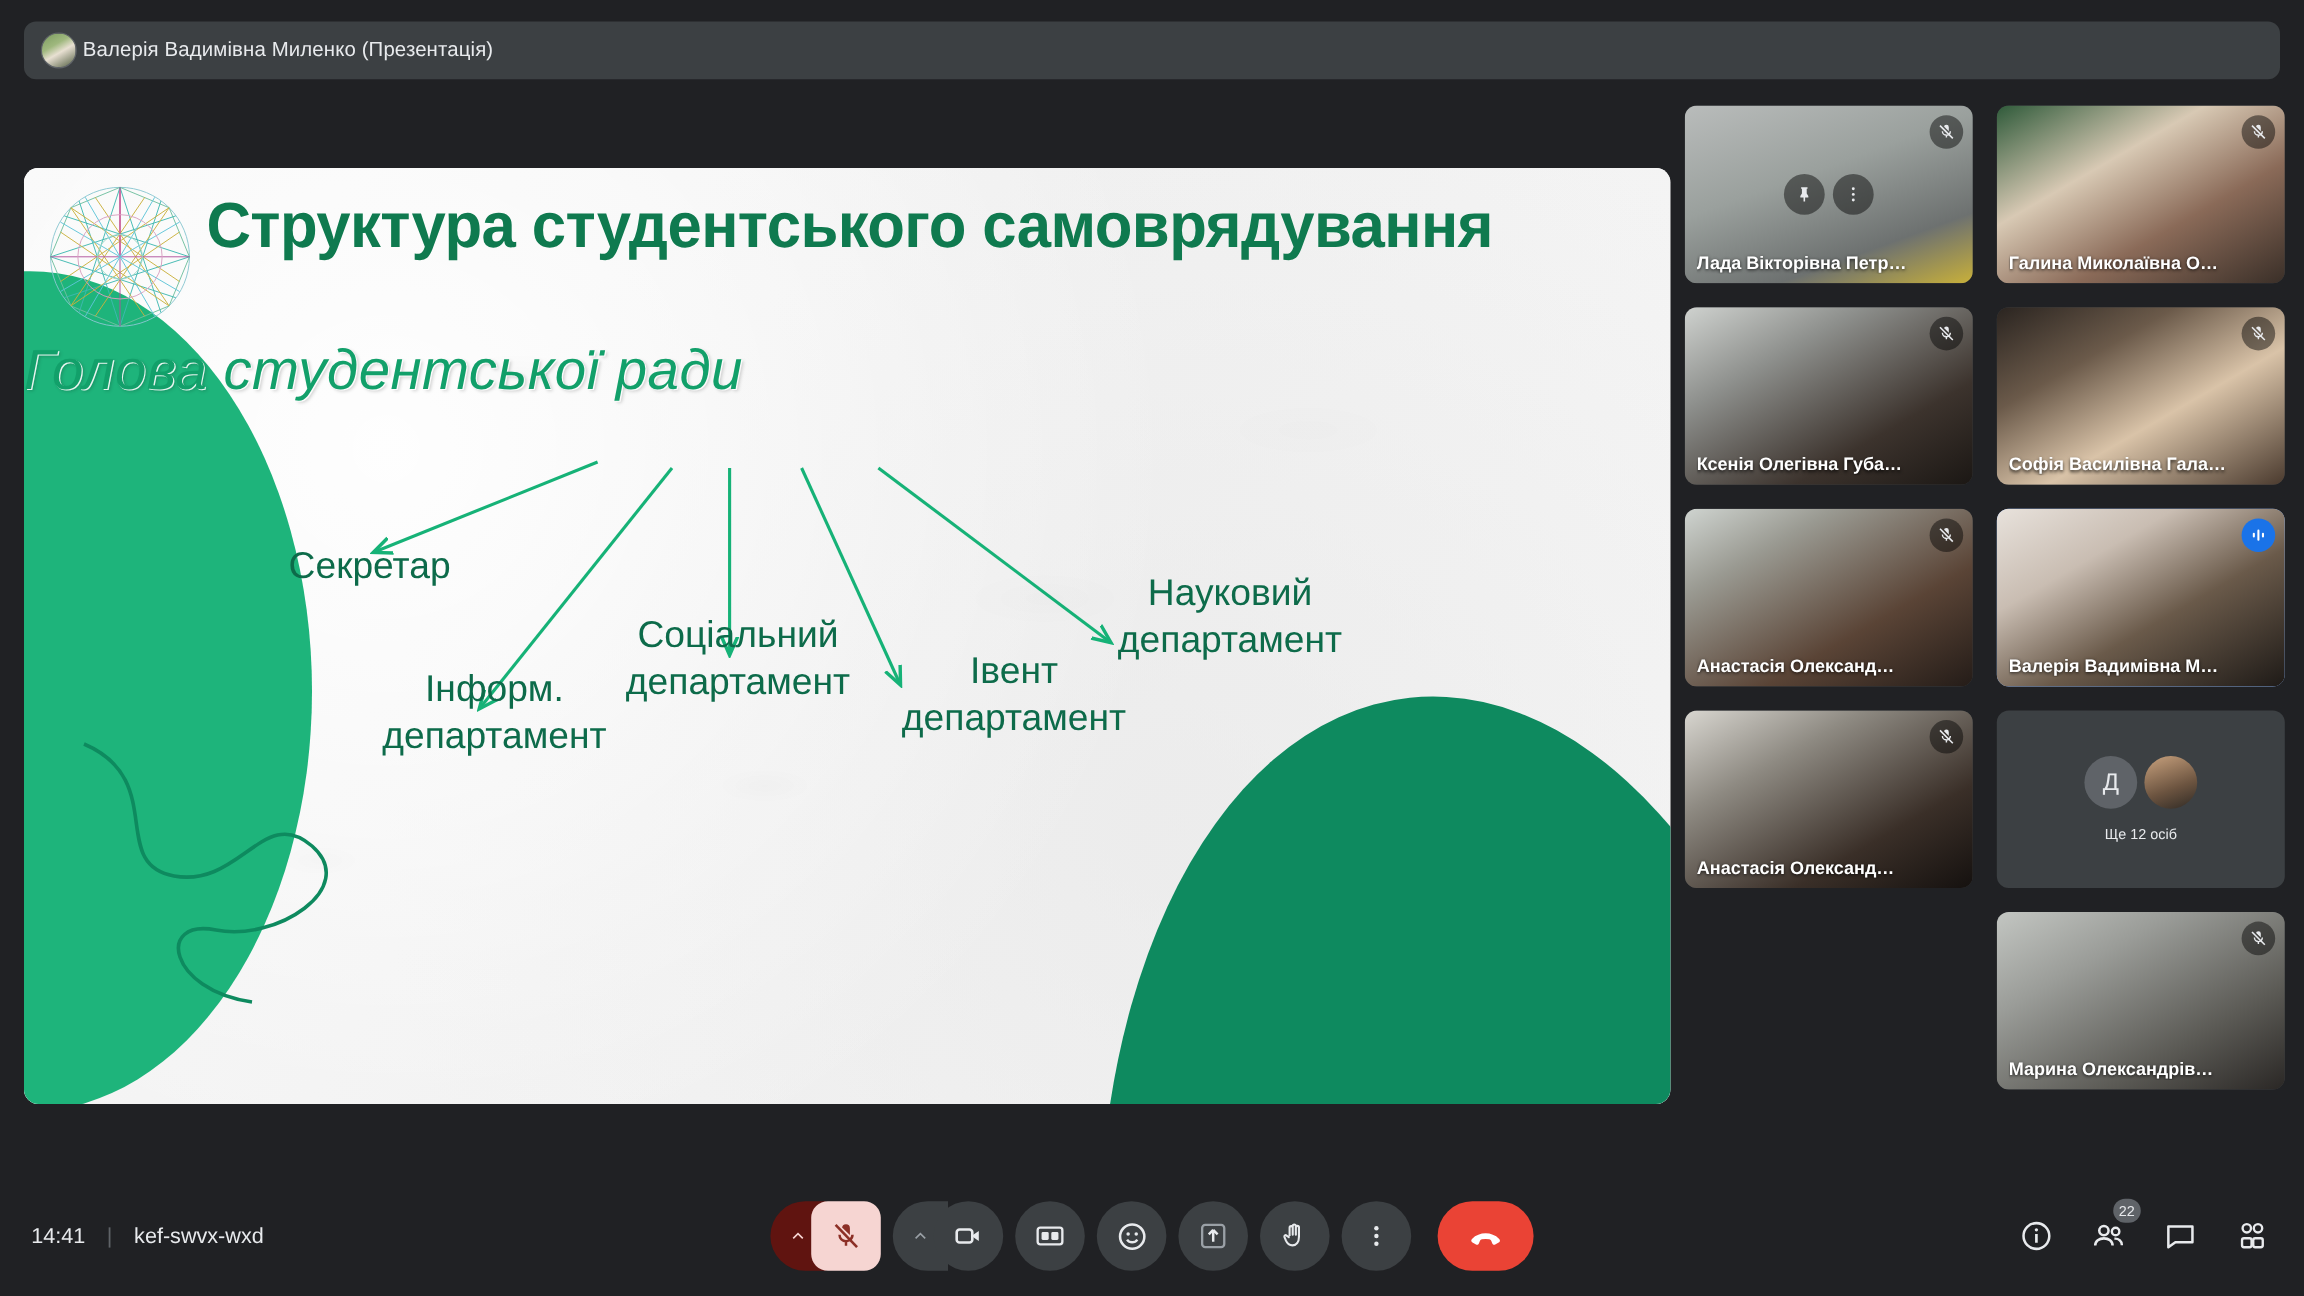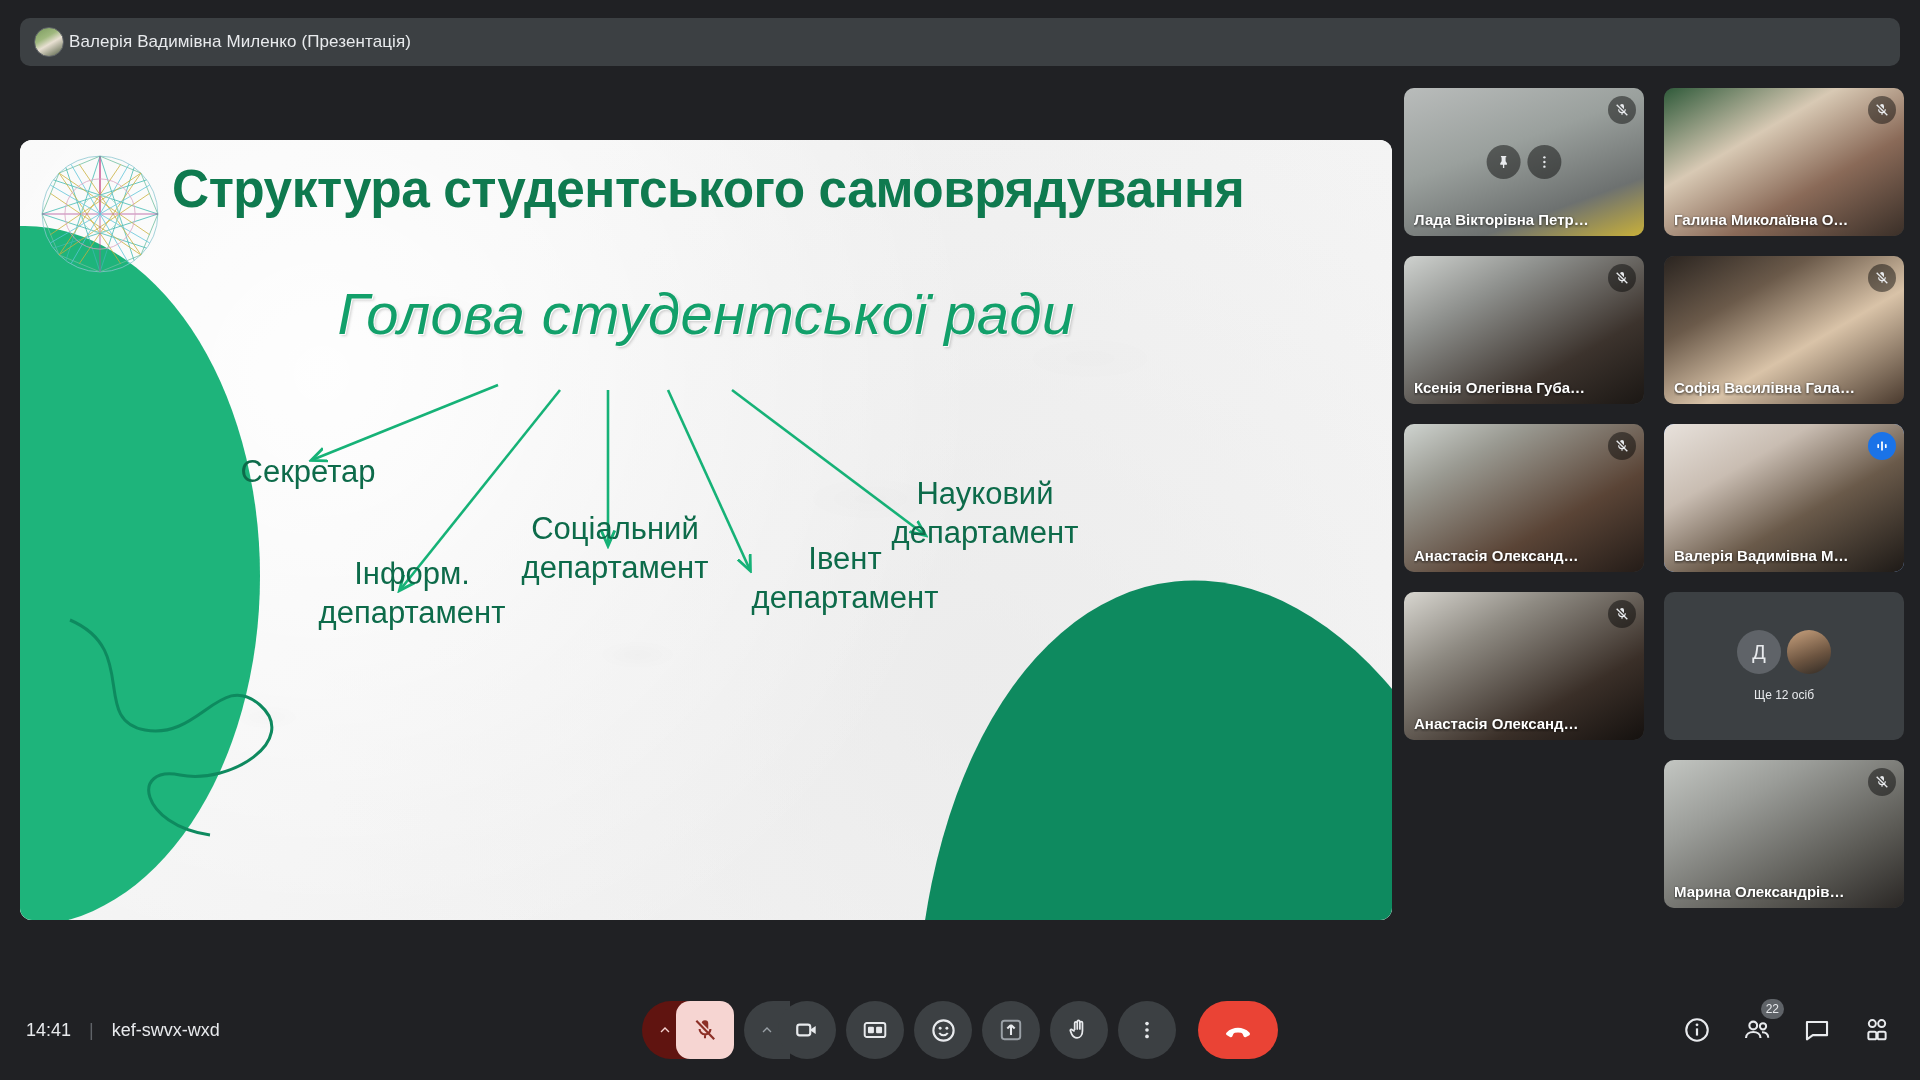--- a/index.html
+++ b/index.html
@@ -71,39 +71,39 @@
     position: absolute; left: 152px; top: 20px;
     width: 1180px;
     font-size: 53px; font-weight: 700; color: #0f7a4f;
     letter-spacing: -0.5px; line-height: 1.1;
     font-family: "Liberation Sans", sans-serif;
     transform: scaleX(.97); transform-origin: left center;
     white-space: nowrap;
   }
   .slide-subtitle {
     position: absolute; left: 0; top: 140px; width: 100%;
-    text-align: center;
-    font-size: 58px; font-style: italic; font-weight: 400;
+    text-align: left;
+    font-size: 47px; font-style: italic; font-weight: 400;
     color: #12a06a;
     text-shadow: 1px 1px 0 rgba(255,255,255,.9), 2px 2px 3px rgba(0,0,0,.18);
     font-family: "Liberation Sans", sans-serif;
     letter-spacing: .4px;
   }
   .arrows { position: absolute; inset: 0; }
 
   .node {
     position: absolute; color: #0d6b4a;
     font-size: 31px; line-height: 1.25; text-align: center;
     font-family: "Liberation Sans", sans-serif;
   }
   .n-secretar   { left: 178px;  top: 313px; width: 220px; }
   .n-inform     { left: 272px;  top: 415px; width: 240px; }
   .n-social     { left: 470px;  top: 370px; width: 250px; }
   .n-ivent      { left: 700px;  top: 400px; width: 250px; }
-  .n-naukoviy   { left: 840px;  top: 335px; width: 250px; }
+  .n-naukoviy   { left: 880px;  top: 335px; width: 250px; }
 
   
   .tiles {
     position: absolute; left: 1404px; top: 88px;
     width: 500px; display: grid;
     grid-template-columns: 1fr 1fr; gap: 20px;
   }
   .tile {
     position: relative; height: 148px; border-radius: 10px;
     overflow: hidden; background: #3c4043;

